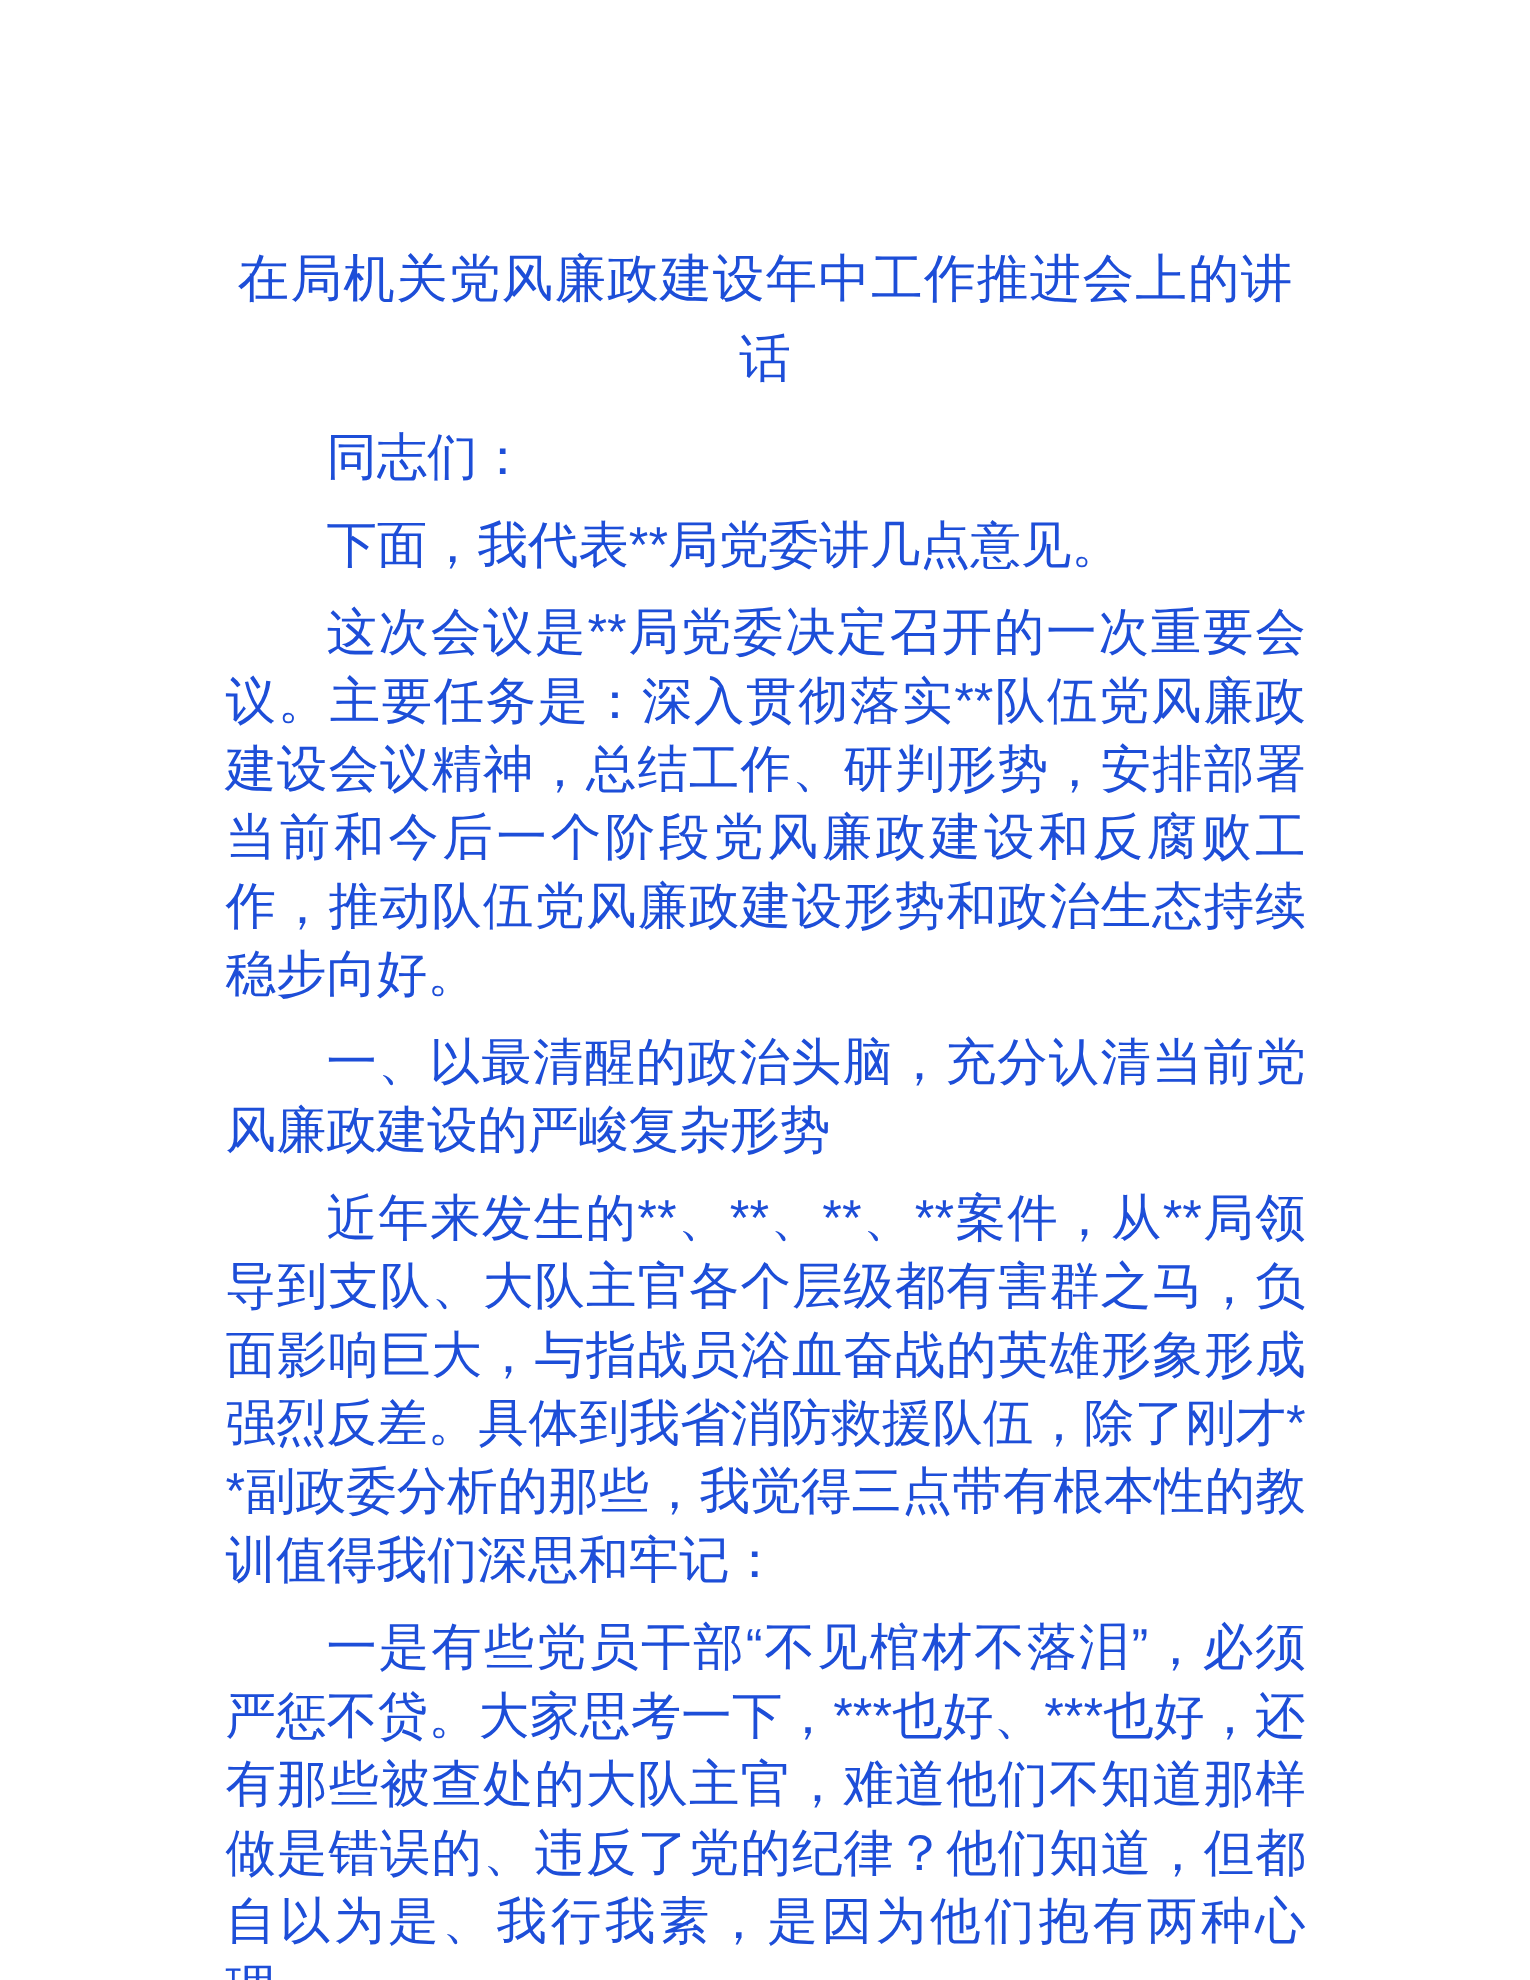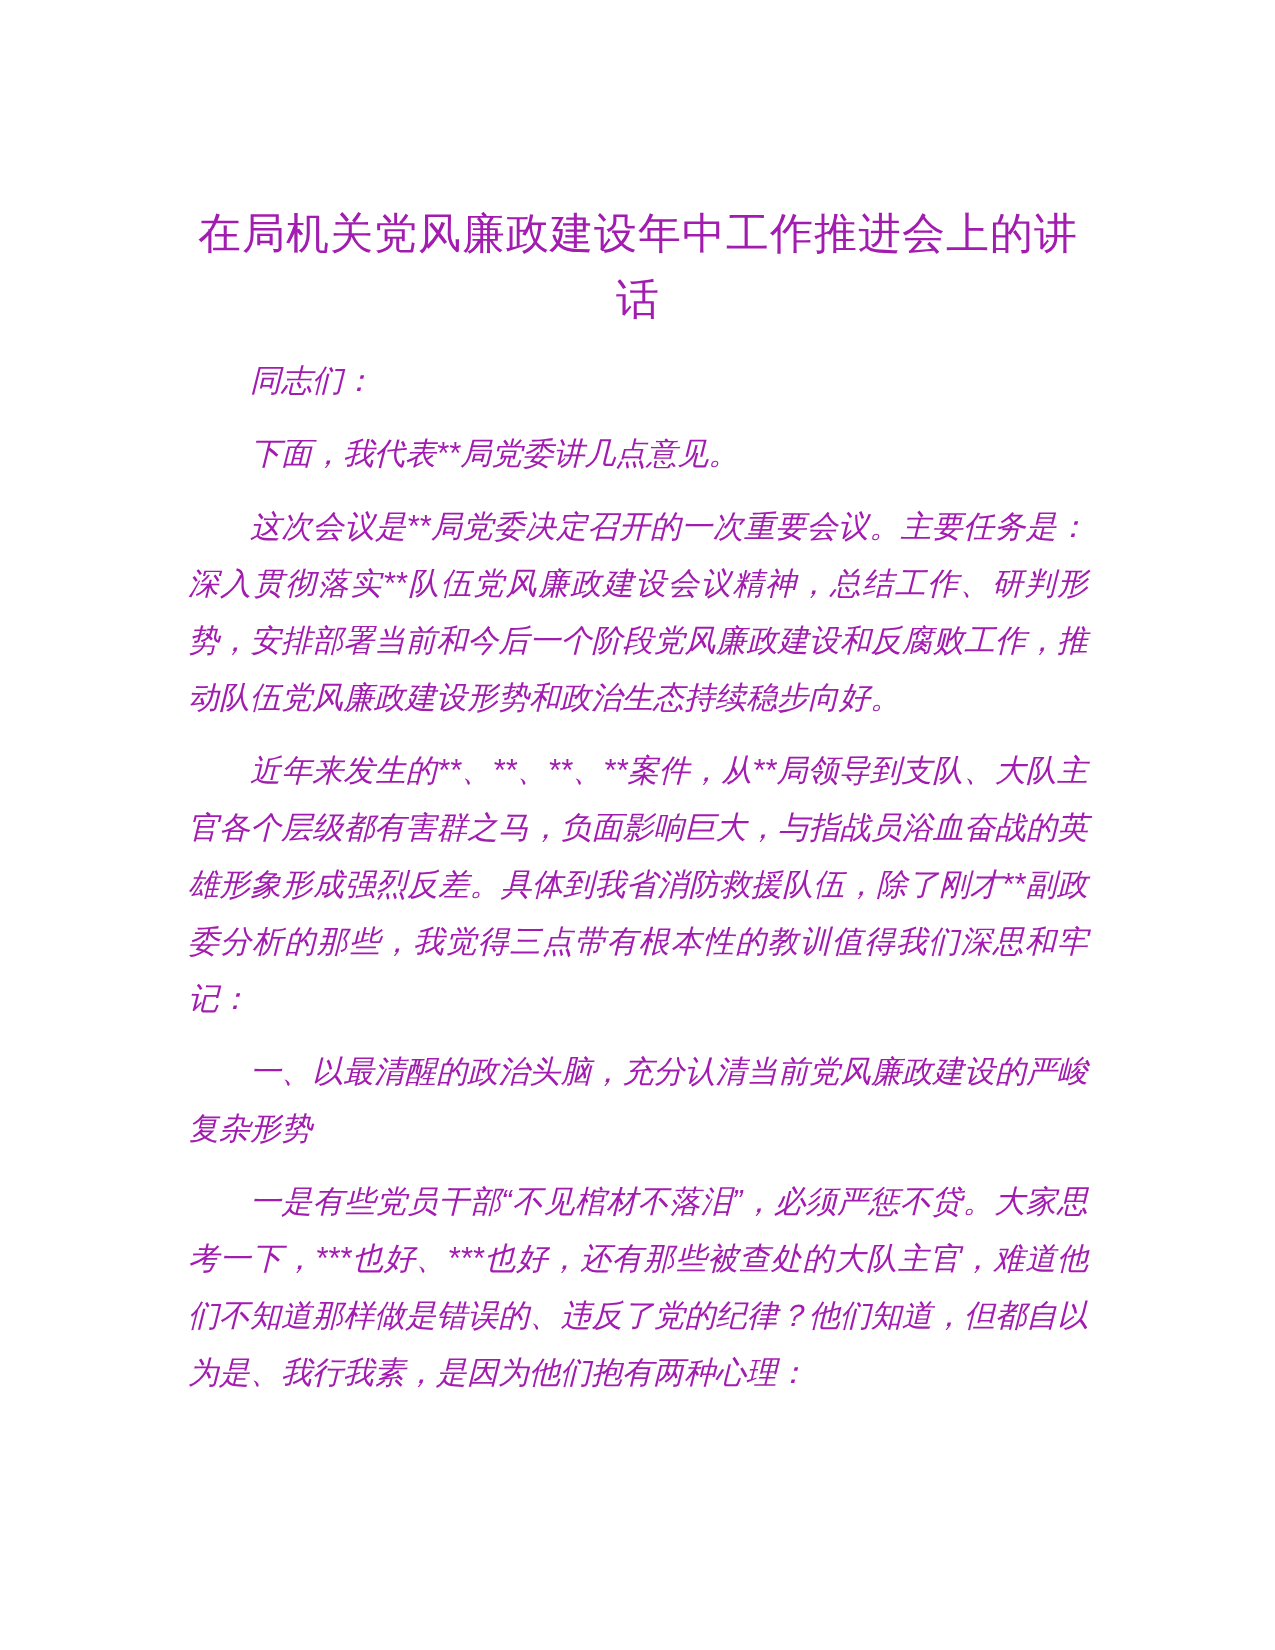--- a/index.html
+++ b/index.html
@@ -6,53 +6,52 @@
     margin: 0;
     padding: 0;
     background: #ffffff;
   }
   .page {
     position: relative;
     width: 1275px;
     height: 1650px;
     box-sizing: border-box;
     background: #ffffff;
-    color: #a21caf;
+    color: #1d4ed8;
     padding: 200px 187px 60px 188px;
     font-family: "Liberation Sans", sans-serif;
     overflow: hidden;
   }
   .doc-title {
     font-size: 43px;
     line-height: 66px;
     font-weight: 400;
     text-align: center;
     letter-spacing: 1px;
     margin: 0 0 20px 0;
   }
   .para {
-    font-size: 31px;
+    font-size: 42px;
     line-height: 57px;
     text-align: justify;
     text-indent: 2em;
     margin: 0 0 16px 0;
     word-break: break-all;
-    font-style: italic;
   }
 </style>
 </head>
 <body>
 
 <div class="page">
   <h1 class="doc-title">在局机关党风廉政建设年中工作推进会上的讲话</h1>
 
   <p class="para">同志们：</p>
 
   <p class="para">下面，我代表**局党委讲几点意见。</p>
 
   <p class="para">这次会议是**局党委决定召开的一次重要会议。主要任务是：深入贯彻落实**队伍党风廉政建设会议精神，总结工作、研判形势，安排部署当前和今后一个阶段党风廉政建设和反腐败工作，推动队伍党风廉政建设形势和政治生态持续稳步向好。</p>
 
+  <p class="para">一、以最清醒的政治头脑，充分认清当前党风廉政建设的严峻复杂形势</p>
+
   <p class="para">近年来发生的**、**、**、**案件，从**局领导到支队、大队主官各个层级都有害群之马，负面影响巨大，与指战员浴血奋战的英雄形象形成强烈反差。具体到我省消防救援队伍，除了刚才**副政委分析的那些，我觉得三点带有根本性的教训值得我们深思和牢记：</p>
-
-  <p class="para">一、以最清醒的政治头脑，充分认清当前党风廉政建设的严峻复杂形势</p>
 
   <p class="para">一是有些党员干部“不见棺材不落泪”，必须严惩不贷。大家思考一下，***也好、***也好，还有那些被查处的大队主官，难道他们不知道那样做是错误的、违反了党的纪律？他们知道，但都自以为是、我行我素，是因为他们抱有两种心理：</p>
 </div>
 
 </body></html>

